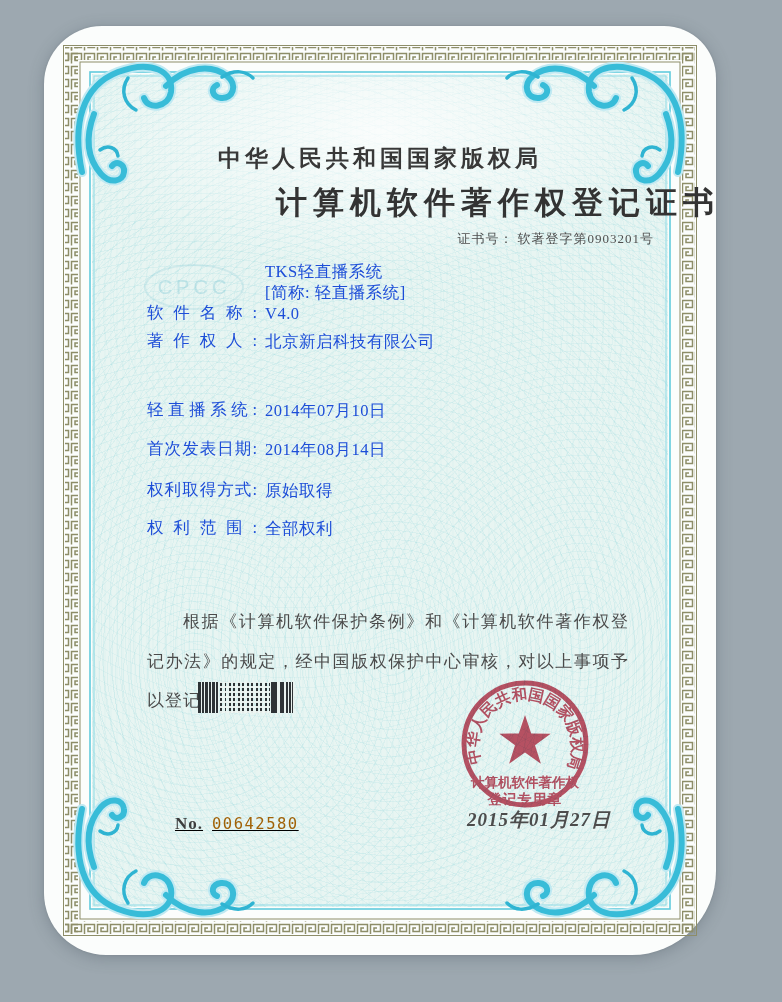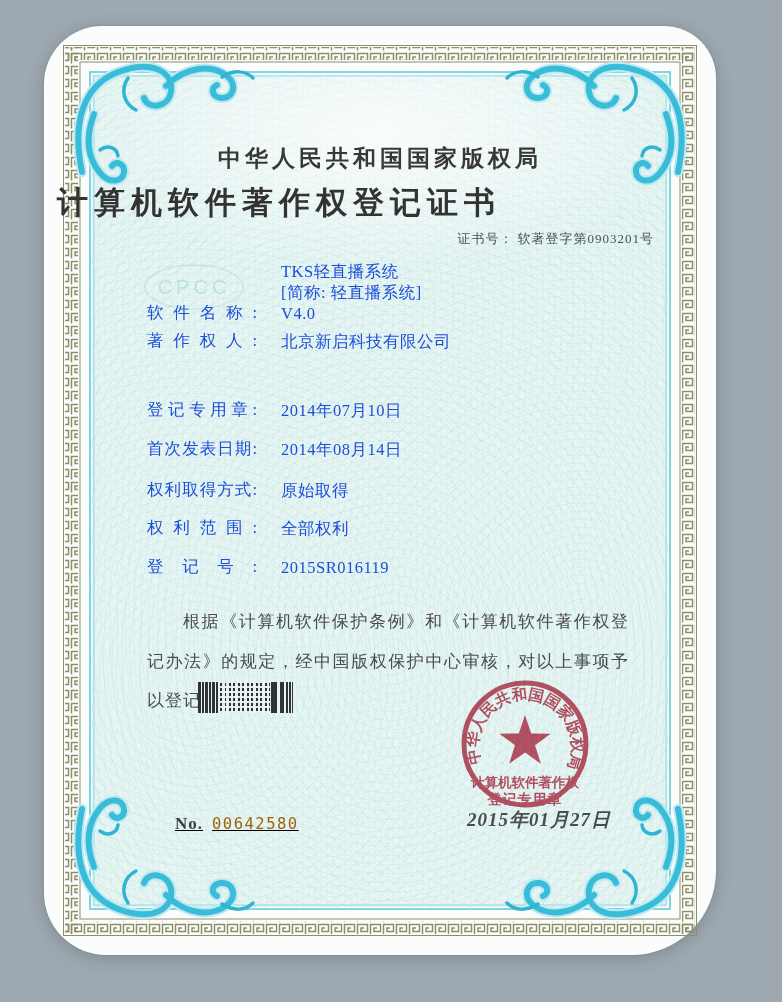--- a/index.html
+++ b/index.html
@@ -28,36 +28,36 @@
       repeating-linear-gradient(90deg, rgba(160,220,224,.07) 0 2px, rgba(0,0,0,0) 2px 6px);
   }
   .frame-svg { position:absolute; left:0; top:0; pointer-events:none; }
 
   .authority {
     position:absolute; left:0; top:117px; width:100%;
     text-align:center; font-size:23px; font-weight:bold; color:#383838;
     letter-spacing:4px;
   }
   .cert-title {
-    position:absolute; left:13px; top:156px; width:100%;
-    text-align:left; font-size:31px; font-weight:bold; color:#333;
+    position:absolute; left:4px; top:156px; width:100%;
+    text-align:right; font-size:31px; font-weight:bold; color:#333;
     letter-spacing:6px;
   }
   .cert-no {
     position:absolute; top:204px; right:62px;
     font-size:13px; color:#4e4e4e; letter-spacing:1px;
   }
   .cert-no .lbl { margin-right:4px; }
 
   .row { position:absolute; left:103px; display:flex; align-items:flex-end; color:#1d4ed8; }
   .row .lbl {
     display:inline-block; width:110px; font-size:16.5px;
     text-align:justify; text-align-last:justify; flex:none;
   }
-  .row .val { margin-left:24px; font-size:16.5px; line-height:21px; letter-spacing:.5px; }
+  .row .val { margin-left:8px; font-size:16.5px; line-height:21px; letter-spacing:.5px; }
   .row .val div { white-space:nowrap; }
 
   .statement {
     position:absolute; left:103px; top:576px; width:482px;
     font-size:17px; line-height:39.5px; letter-spacing:1px;
     color:#4a4a4a; text-align:justify; text-indent:36px;
   }
 
   .barcode { position:absolute; left:154px; top:656px; width:96px; height:31px; display:flex; }
   .barcode .bc-start { width:21px; height:100%;
@@ -160,43 +160,39 @@
       <div>V4.0</div>
     </span>
   </div>
 
   <div class="row" style="top:304px">
     <span class="lbl">著作权人:</span>
     <span class="val">北京新启科技有限公司</span>
   </div>
 
   <div class="row" style="top:373px">
-    <span class="lbl">登记专用章:</span>
+    <span class="lbl">轻直播系统:</span>
     <span class="val">2014年07月10日</span>
   </div>
 
   <div class="row" style="top:412px">
     <span class="lbl">首次发表日期:</span>
     <span class="val">2014年08月14日</span>
   </div>
 
   <div class="row" style="top:491px">
     <span class="lbl">权利范围:</span>
     <span class="val">全部权利</span>
   </div>
 
   <div class="row" style="top:453px">
     <span class="lbl">权利取得方式:</span>
     <span class="val">原始取得</span>
   </div>
 
-  <div class="row" style="top:530px">
-    <span class="lbl">登记号:</span>
-    <span class="val">2015SR016119</span>
-  </div>
 
   <div class="statement">根据《计算机软件保护条例》和《计算机软件著作权登记办法》的规定，经中国版权保护中心审核，对以上事项予以登记。</div>
 
   <div class="barcode">
     <span class="bc-start"></span>
     <span class="bc-matrix"></span>
     <span class="bc-end"></span>
   </div>
 
   <div class="issue-date">2015年01月27日</div>

